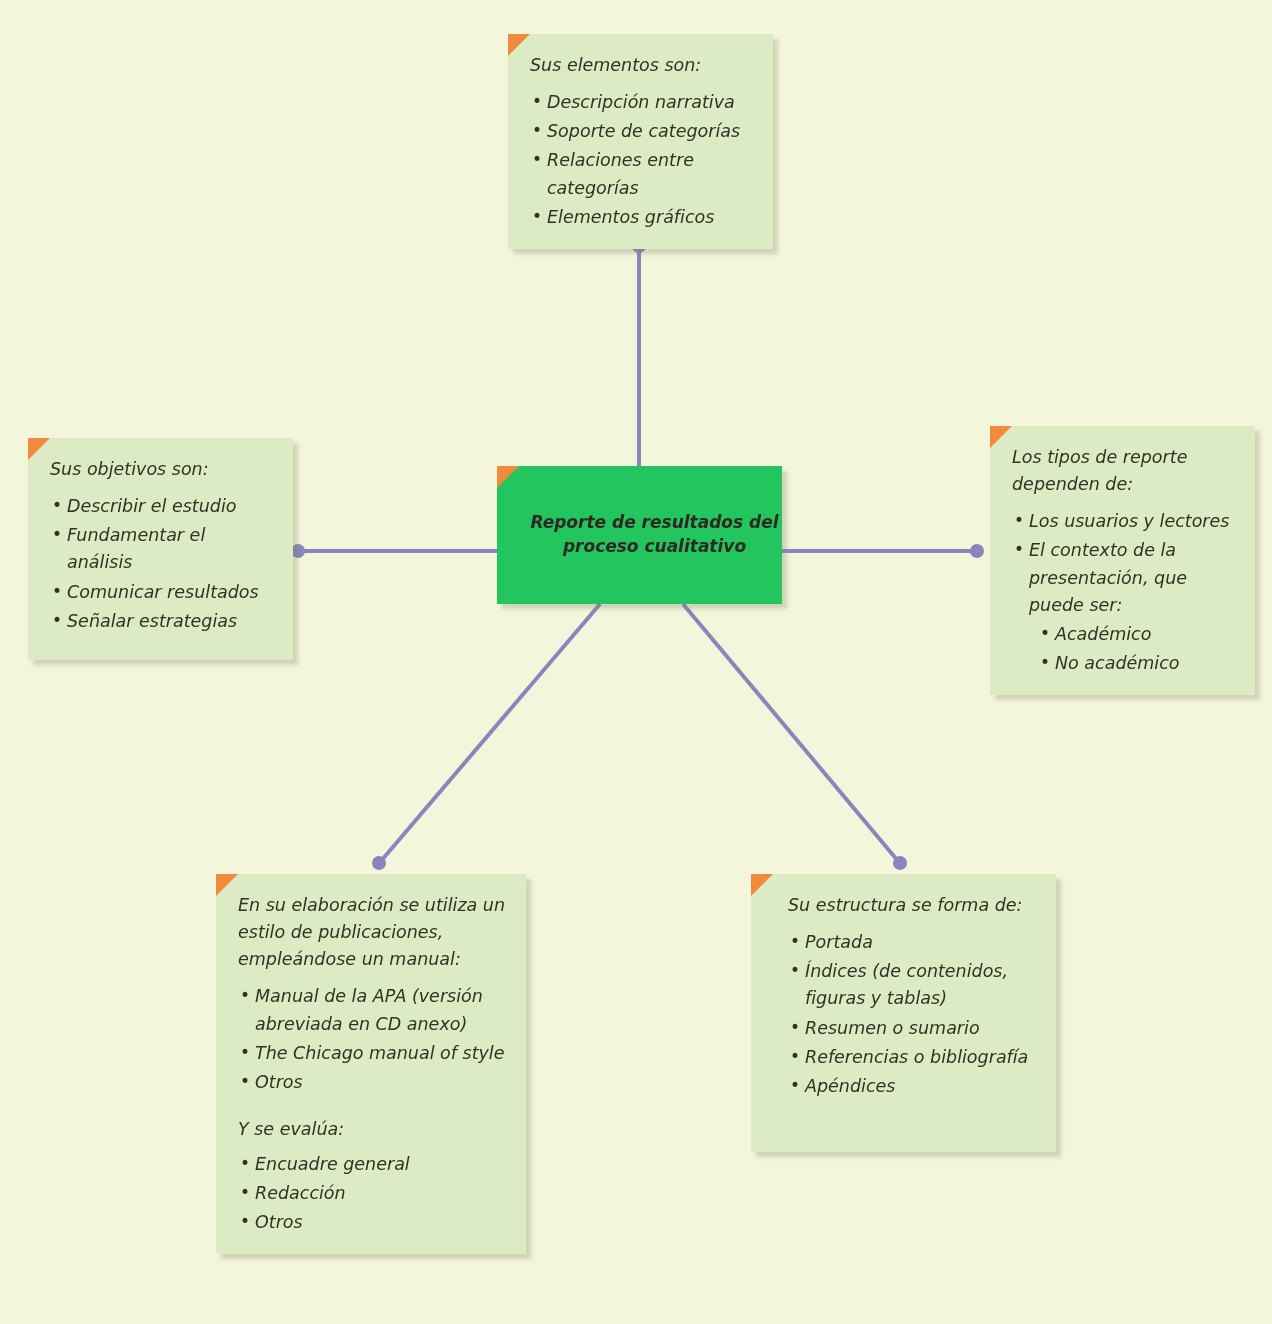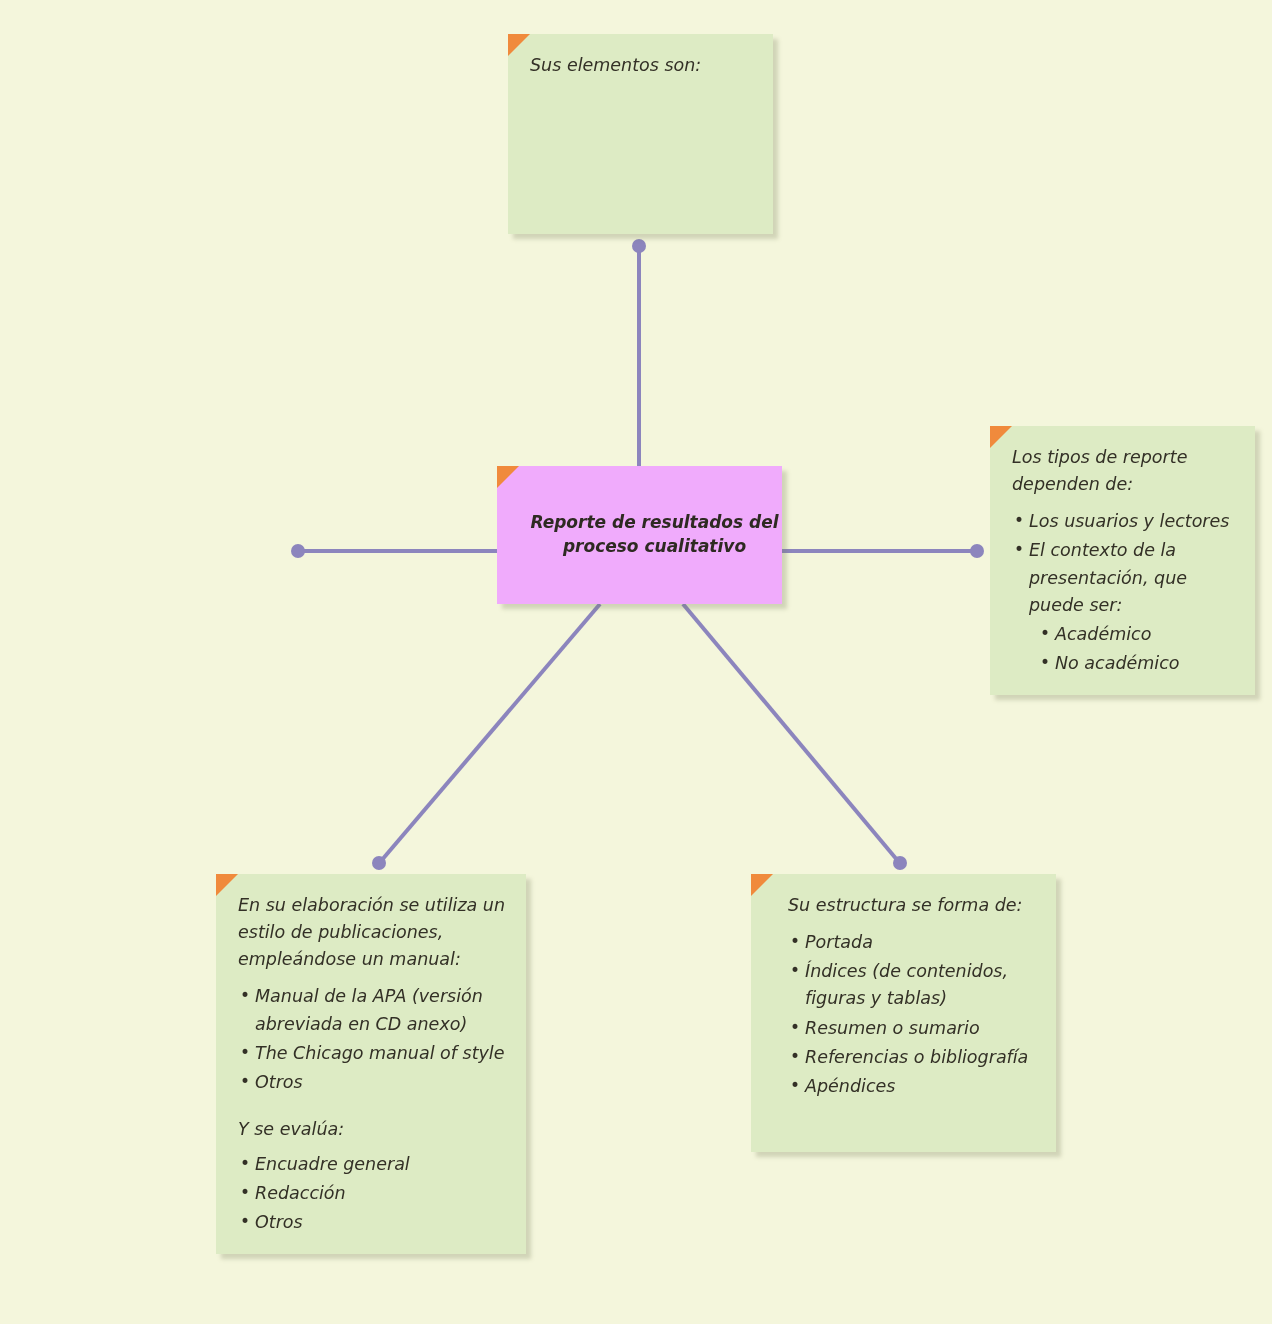--- a/index.html
+++ b/index.html
@@ -32,21 +32,21 @@
   }
   .node {
     position: absolute;
     box-sizing: border-box;
     box-shadow: 5px 5px 4px rgba(120,125,90,0.28);
   }
   .node-green {
     background: #ddebc4;
   }
   .node-center {
-    background: #f0abfc;
+    background: #22c55e;
     padding-left: 30px;
   }
   .corner {
     position: absolute;
     left: 0;
     top: 0;
     width: 0;
     height: 0;
     border-top: 22px solid #f08a3c;
     border-right: 22px solid transparent;
@@ -126,23 +126,41 @@
     <circle cx="379" cy="855" r="7" fill="#8c85bd"></circle>
 
     <line x1="683" y1="596" x2="898" y2="853" stroke="#8c85bd" stroke-width="4"></line>
     <circle cx="900" cy="855" r="7" fill="#8c85bd"></circle>
   </svg>
 
   <div class="node node-green" id="node-elementos">
     <span class="corner"></span>
     <div class="node-body">
       <p class="intro">Sus elementos son:</p>
-    </div>
-  </div>
-
+      <ul>
+        <li>Descripción narrativa</li>
+        <li>Soporte de categorías</li>
+        <li>Relaciones entre categorías</li>
+        <li>Elementos gráficos</li>
+      </ul>
+    </div>
+  </div>
+
+  <div class="node node-green" id="node-objetivos">
+    <span class="corner"></span>
+    <div class="node-body">
+      <p class="intro">Sus objetivos son:</p>
+      <ul>
+        <li>Describir el estudio</li>
+        <li>Fundamentar el análisis</li>
+        <li>Comunicar resultados</li>
+        <li>Señalar estrategias</li>
+      </ul>
+    </div>
+  </div>
 
   <div class="node node-center" id="node-center">
     <span class="corner"></span>
     <div class="node-body">
       <span>Reporte de resultados del proceso cualitativo</span>
     </div>
   </div>
 
   <div class="node node-green" id="node-tipos">
     <span class="corner"></span>

